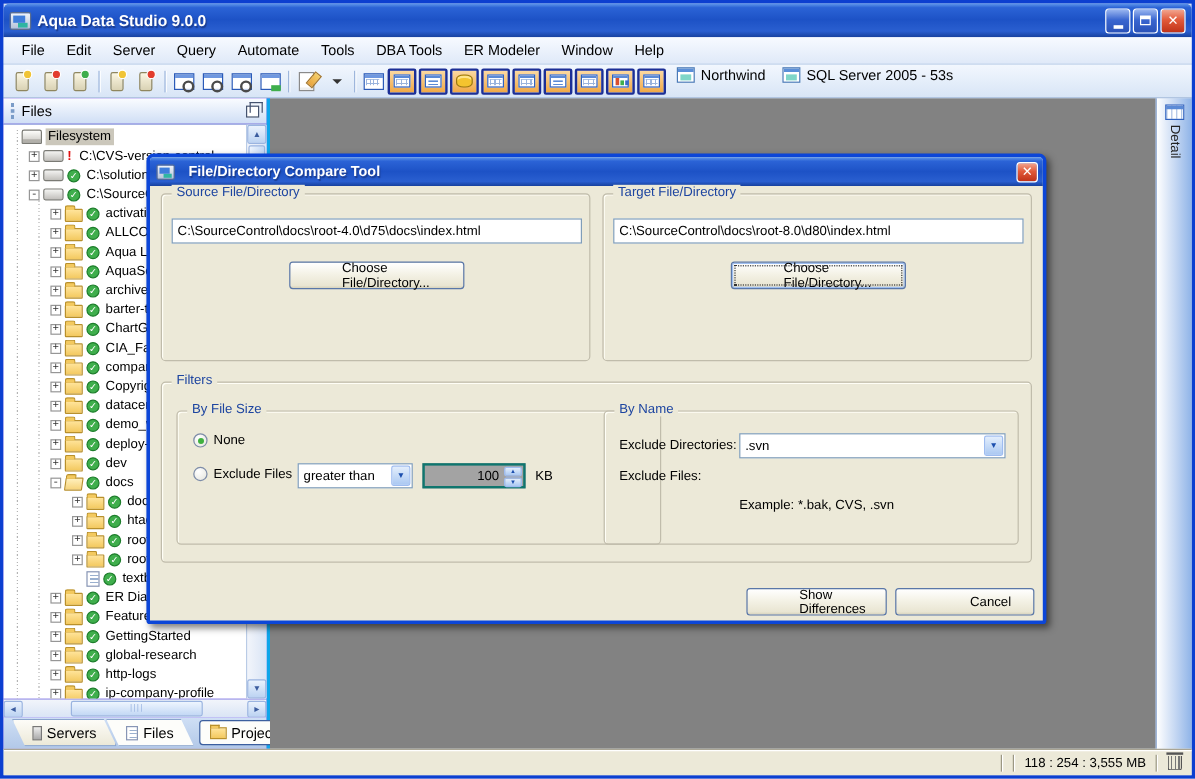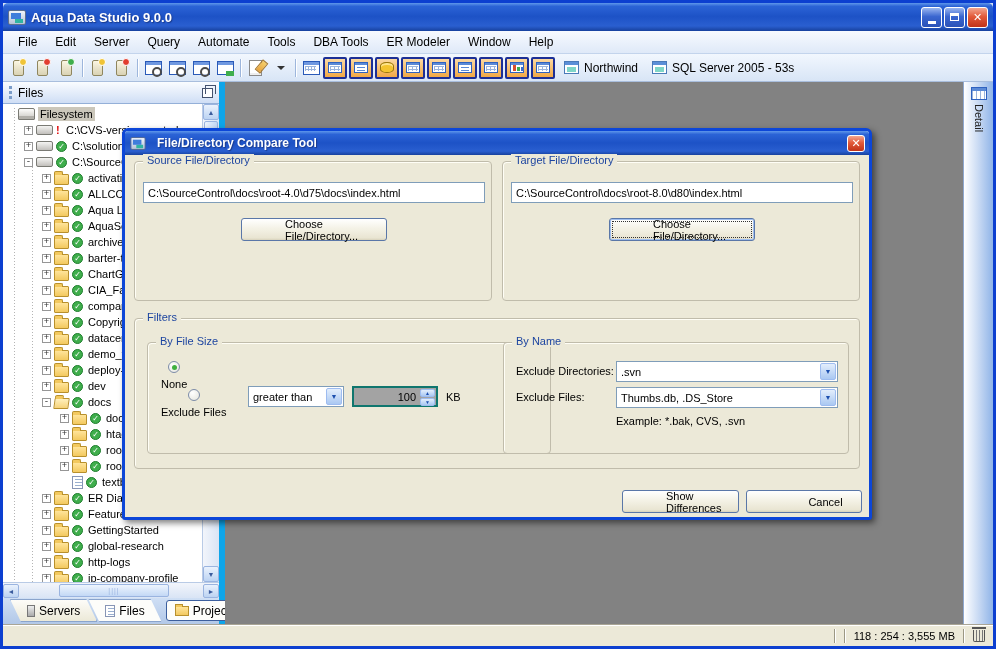--- a/index.html
+++ b/index.html
@@ -45,28 +45,28 @@
   .pi.doc::after { content:''; position:absolute; right:0; top:1px; width:5px; height:11px; background:linear-gradient(180deg,#f5cf6a,#e8a33d); transform:rotate(40deg); border:1px solid #a5762a; }
   .pi.dd { width:11px; } .pi.dd::before { content:''; position:absolute; left:2px; top:7px; border:4px solid transparent; border-top:4px solid #333; }
   .hbtn { width:24px; height:22px; border:2px solid #1c2f96; border-radius:2px; margin-right:2px; display:flex; align-items:center; justify-content:center;
     background:linear-gradient(180deg,#fbd9a2,#f1a845); }
   .hic { width:14px; height:11px; background:#fff; border:1px solid #2f62c0; box-shadow:inset 0 2px 0 #5b8ad6; position:relative; }
   .v-db .hic { background:#f4c42f; border-color:#9a7710; border-radius:45%/35%; box-shadow:inset 0 2px 0 #ffe48a; }
   .v-list .hic::after,.v-form .hic::after { content:''; position:absolute; left:2px; top:4px; right:2px; height:5px; background:repeating-linear-gradient(180deg,#5b8ad6 0 1px,transparent 1px 3px); }
   .v-grid .hic::after,.v-pivot .hic::after,.v-tree .hic::after { content:''; position:absolute; left:1px; top:3px; right:1px; bottom:1px; background:repeating-linear-gradient(90deg,#9ab4dd 0 1px,transparent 1px 4px),repeating-linear-gradient(180deg,#9ab4dd 0 1px,transparent 1px 3px); }
   .v-chart .hic::before { content:''; position:absolute; left:2px; bottom:1px; width:3px; height:6px; background:#d84f2f; }
   .v-chart .hic::after { content:''; position:absolute; left:6px; bottom:1px; width:3px; height:4px; background:#3fae4c; box-shadow:4px 0 0 #3a6bc8; }
-  .ctxbtn { display:flex; align-items:center; gap:5px; padding:0 7px; height:23px; font-size:12px; }
+  .ctxbtn { display:flex; gap:5px; padding:0 7px; height:23px; font-size:12px; }
   .ctx-ic { width:15px; height:13px; border:1px solid #4a7ab8; background:#fff; box-shadow:inset 0 3px 0 #5b8fd8; position:relative; }
   .ctx-ic::after { content:''; position:absolute; left:2px; bottom:1px; width:9px; height:5px; background:#7fd6c8; }
 
   
   .main { flex:1; display:flex; min-height:0; }
 
-  .leftpanel { width:222px; flex:0 0 222px; display:flex; flex-direction:column; border-right:6px solid #0ea5e9; background:#8b5cf6; }
+  .leftpanel { width:222px; flex:0 0 222px; display:flex; flex-direction:column; border-right:3px solid #0ea5e9; background:#8b5cf6; }
   .panel-hdr { height:22px; flex:0 0 22px; display:flex; align-items:center; padding:0 6px; gap:6px;
     background:linear-gradient(180deg,#fafcff,#cfdef5); border-bottom:1px solid #94b0d8; }
   .grip { width:3px; height:13px; border-left:3px dotted #7a9cc8; }
   .phdr-label { flex:1; font-size:12px; }
   .fbtn { width:11px; height:10px; border:1px solid #44526e; background:#fff; position:relative; }
   .fbtn::before { content:''; position:absolute; left:2px; top:-4px; width:9px; height:8px; border:1px solid #44526e; border-bottom:none; }
 
   .treewrap { flex:1; position:relative; min-height:0; background:#fff; }
   .tree { position:absolute; left:0; top:0; right:17px; bottom:0; overflow:hidden; padding-top:2px;
     background-image:repeating-linear-gradient(180deg,#b4b4b4 0 1px,transparent 1px 3px),repeating-linear-gradient(180deg,#b4b4b4 0 1px,transparent 1px 3px);
@@ -130,21 +130,21 @@
   .dlg-body { position:relative; width:744px; height:362px; }
 
   .gbox { position:absolute; border:1px solid #c0bcab; border-radius:4px; box-shadow:inset 1px 1px 0 #fffef6; }
   .glabel { position:absolute; top:-8px; left:8px; background:#ece9d8; padding:0 4px; color:#1d45a0; font-size:11px; }
 
   .pfield { position:absolute; background:#fff; border:1px solid #7f9db9; height:21px; display:flex; align-items:center; padding:0 4px; font-size:11px; overflow:hidden; white-space:nowrap; }
   .xbtn { position:absolute; height:23px; display:flex; align-items:center; justify-content:center; font-size:11px; color:#000;
     background:linear-gradient(180deg,#ffffff 0%,#f4f2e6 45%,#e9e5d2 90%,#d8d3bc 100%); border:1px solid #5a77a8; border-radius:3px;padding-left:43px; }
   .xbtn.focus { outline:1px dotted #333; outline-offset:-4px; box-shadow:0 0 0 1px #9ebef0 inset; }
 
-  .ropt { position:absolute; display:flex; align-items:center; gap:5px; font-size:11px;flex-direction:column; }
+  .ropt { position:absolute; display:flex; align-items:center; gap:5px; font-size:11px; }
   .rad { width:12px; height:12px; border-radius:50%; border:1px solid #7d8ca8; background:radial-gradient(circle at 35% 30%,#fff,#e4e4dc); display:flex; align-items:center; justify-content:center; }
   .rad.on::after { content:''; width:5px; height:5px; border-radius:50%; background:#3fb03f; }
 
   .combo { position:absolute; height:21px; background:#fff; border:1px solid #7f9db9; display:flex; align-items:center; padding-left:4px; font-size:11px; }
   .combo .arr { position:absolute; right:1px; top:1px; bottom:1px; width:16px; border:1px solid #9ebcf0; border-radius:2px;
     background:linear-gradient(180deg,#e3eefc,#aac8f2); display:flex; align-items:center; justify-content:center; color:#1c4fae; font-size:7px; }
   .spin { position:absolute; height:21px; background:#a3a3a3; border:2px solid #0f766e; }
   .spin .val { position:absolute; right:20px; top:3px; font-size:11px; }
   .spin .sbts { position:absolute; right:1px; top:1px; bottom:1px; width:15px; display:flex; flex-direction:column; gap:1px; }
   .spin .sb { flex:1; border:1px solid #9ebcf0; border-radius:2px; background:linear-gradient(180deg,#e3eefc,#aac8f2); color:#1c4fae; font-size:5px; display:flex; align-items:center; justify-content:center; }
@@ -553,24 +553,20 @@
         </div>
 
         <div class="gbox" style="left:368px;top:23px;width:346px;height:112px;">
           <span class="glabel">By Name</span>
           <span class="flabel" style="left:12px;top:22px;">Exclude Directories:</span>
           <div class="combo" style="left:112px;top:18px;width:222px;">
             <span>.svn</span>
             <span class="arr">▼</span>
           </div>
           <span class="flabel" style="left:12px;top:48px;">Exclude Files:</span>
-          <div class="combo" style="left:112px;top:44px;width:222px;">
-            <span>Thumbs.db, .DS_Store</span>
-            <span class="arr">▼</span>
-          </div>
           <span class="fexample" style="left:112px;top:72px;">Example: *.bak, CVS, .svn</span>
         </div>
       </div>
 
       <div class="xbtn" style="left:497px;top:335px;width:117px;">Show Differences</div>
       <div class="xbtn" style="left:621px;top:335px;width:116px;">Cancel</div>
     </div>
   </div>
 
 </div>

